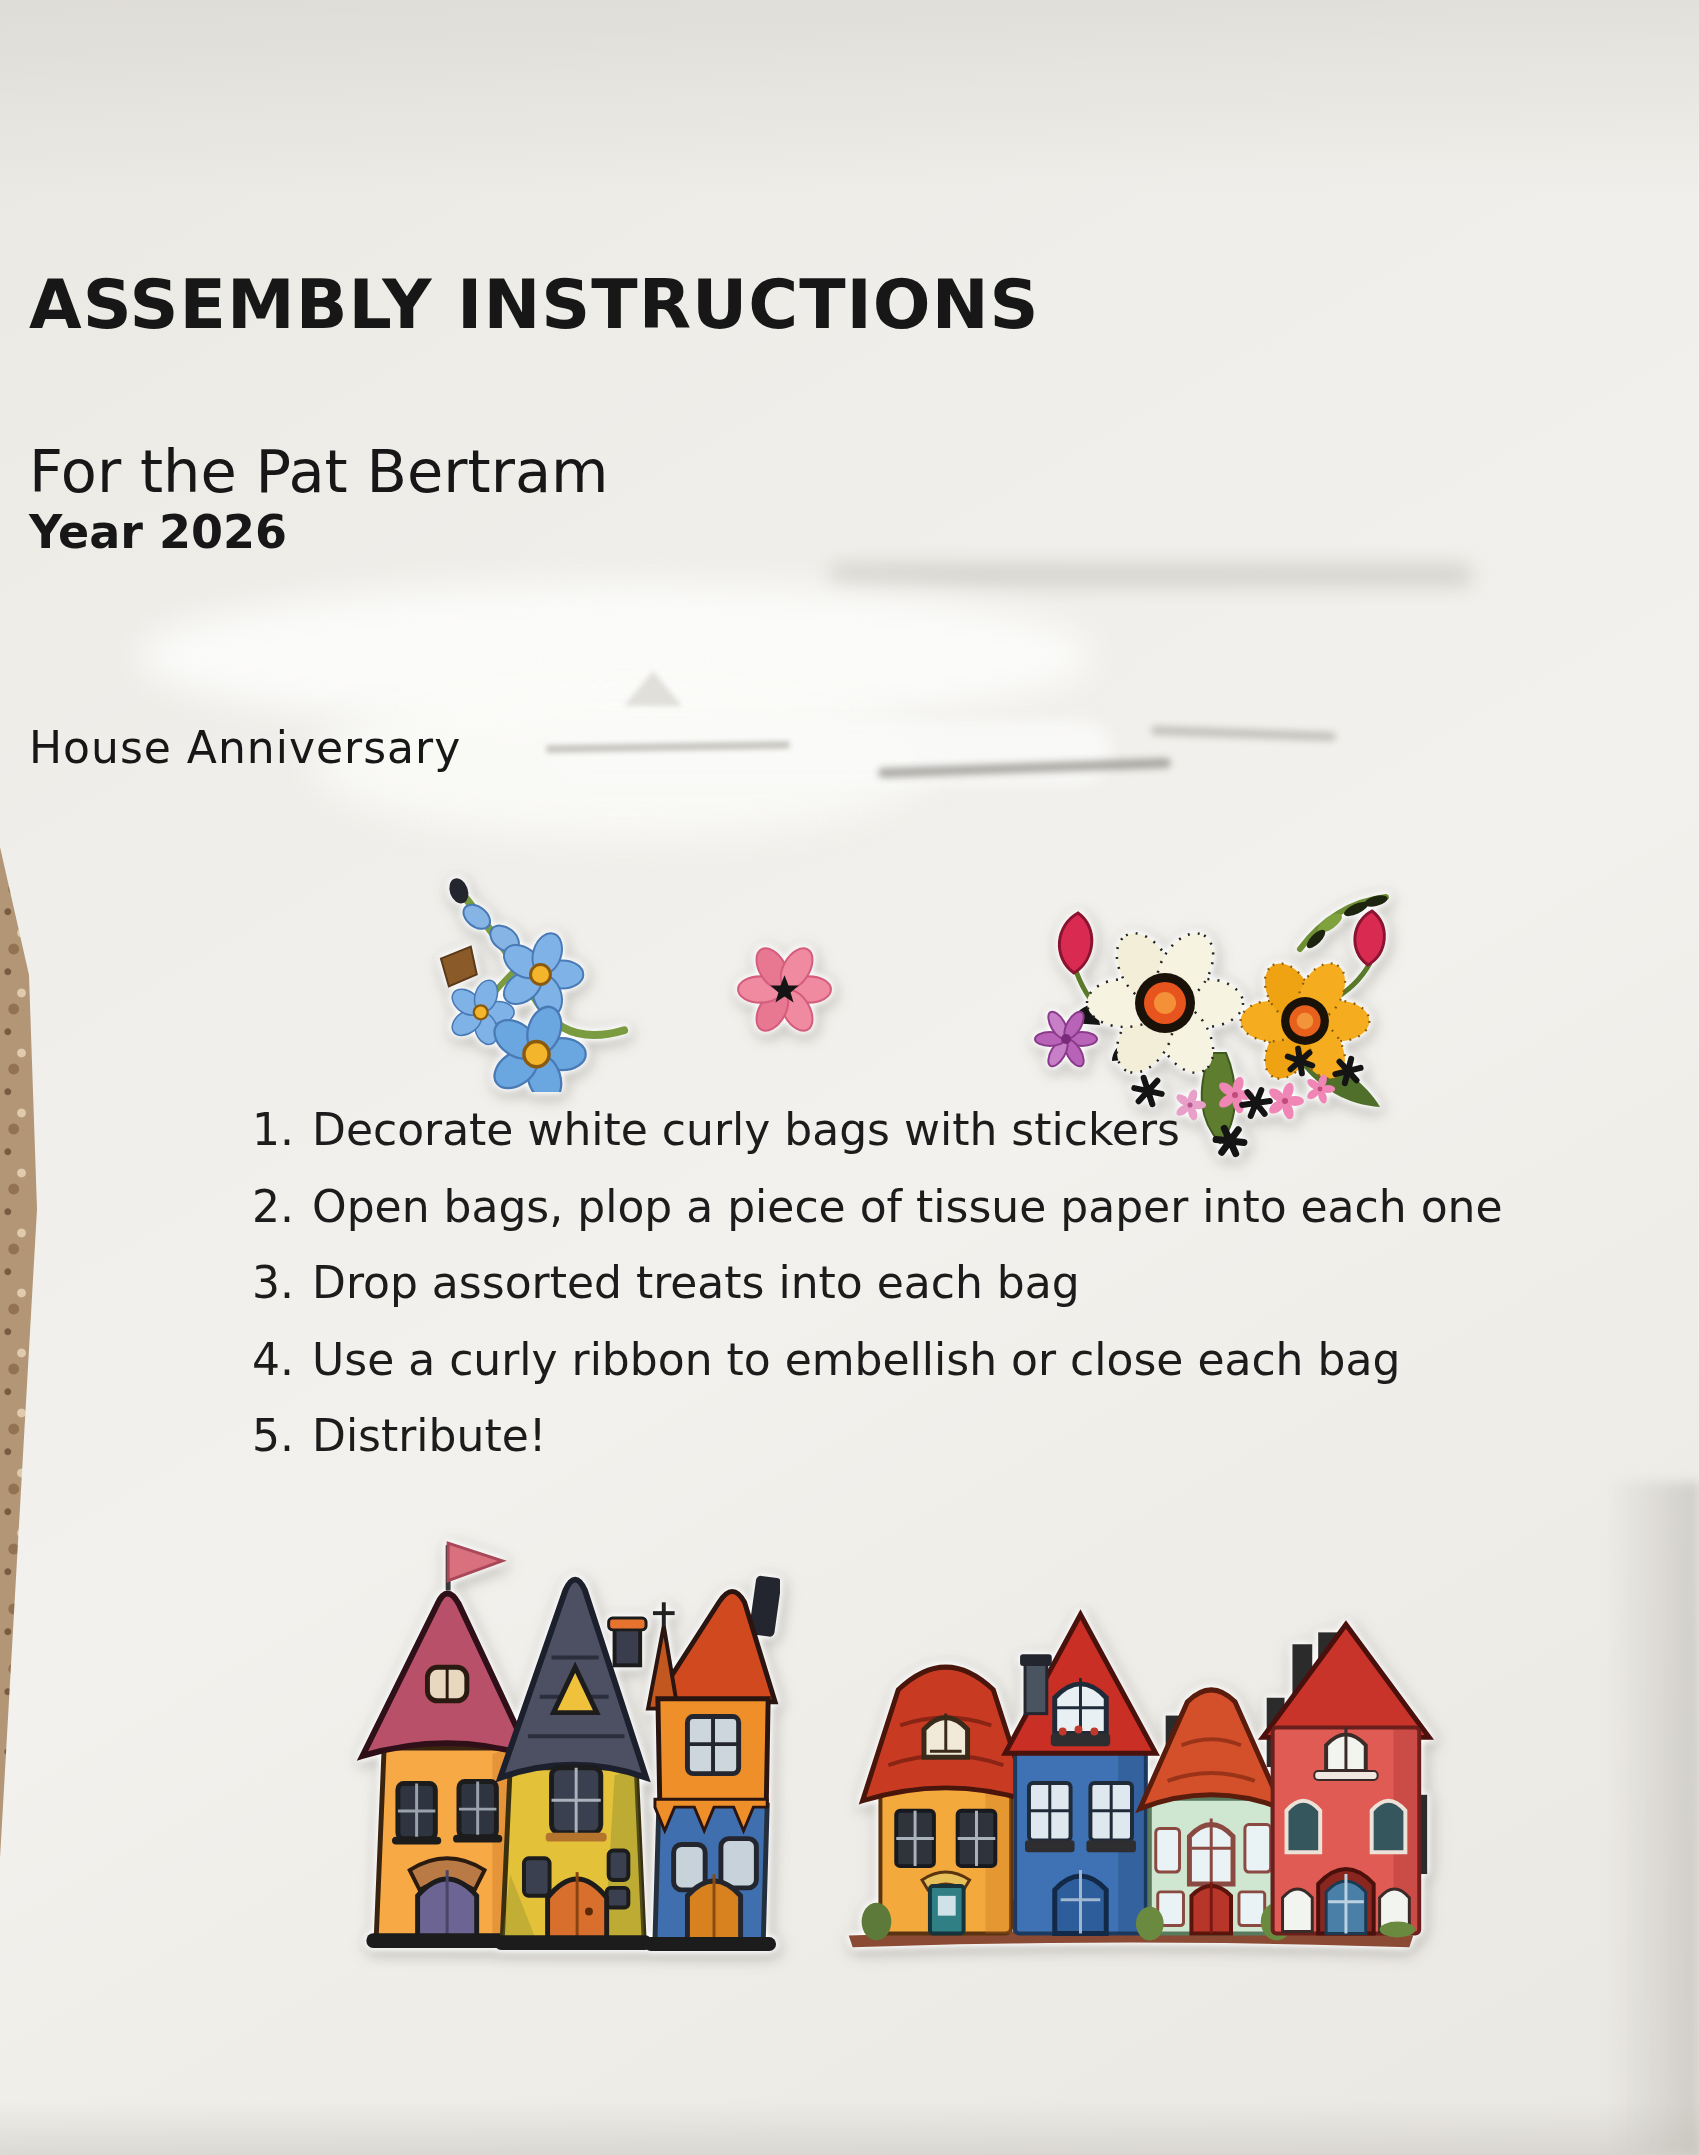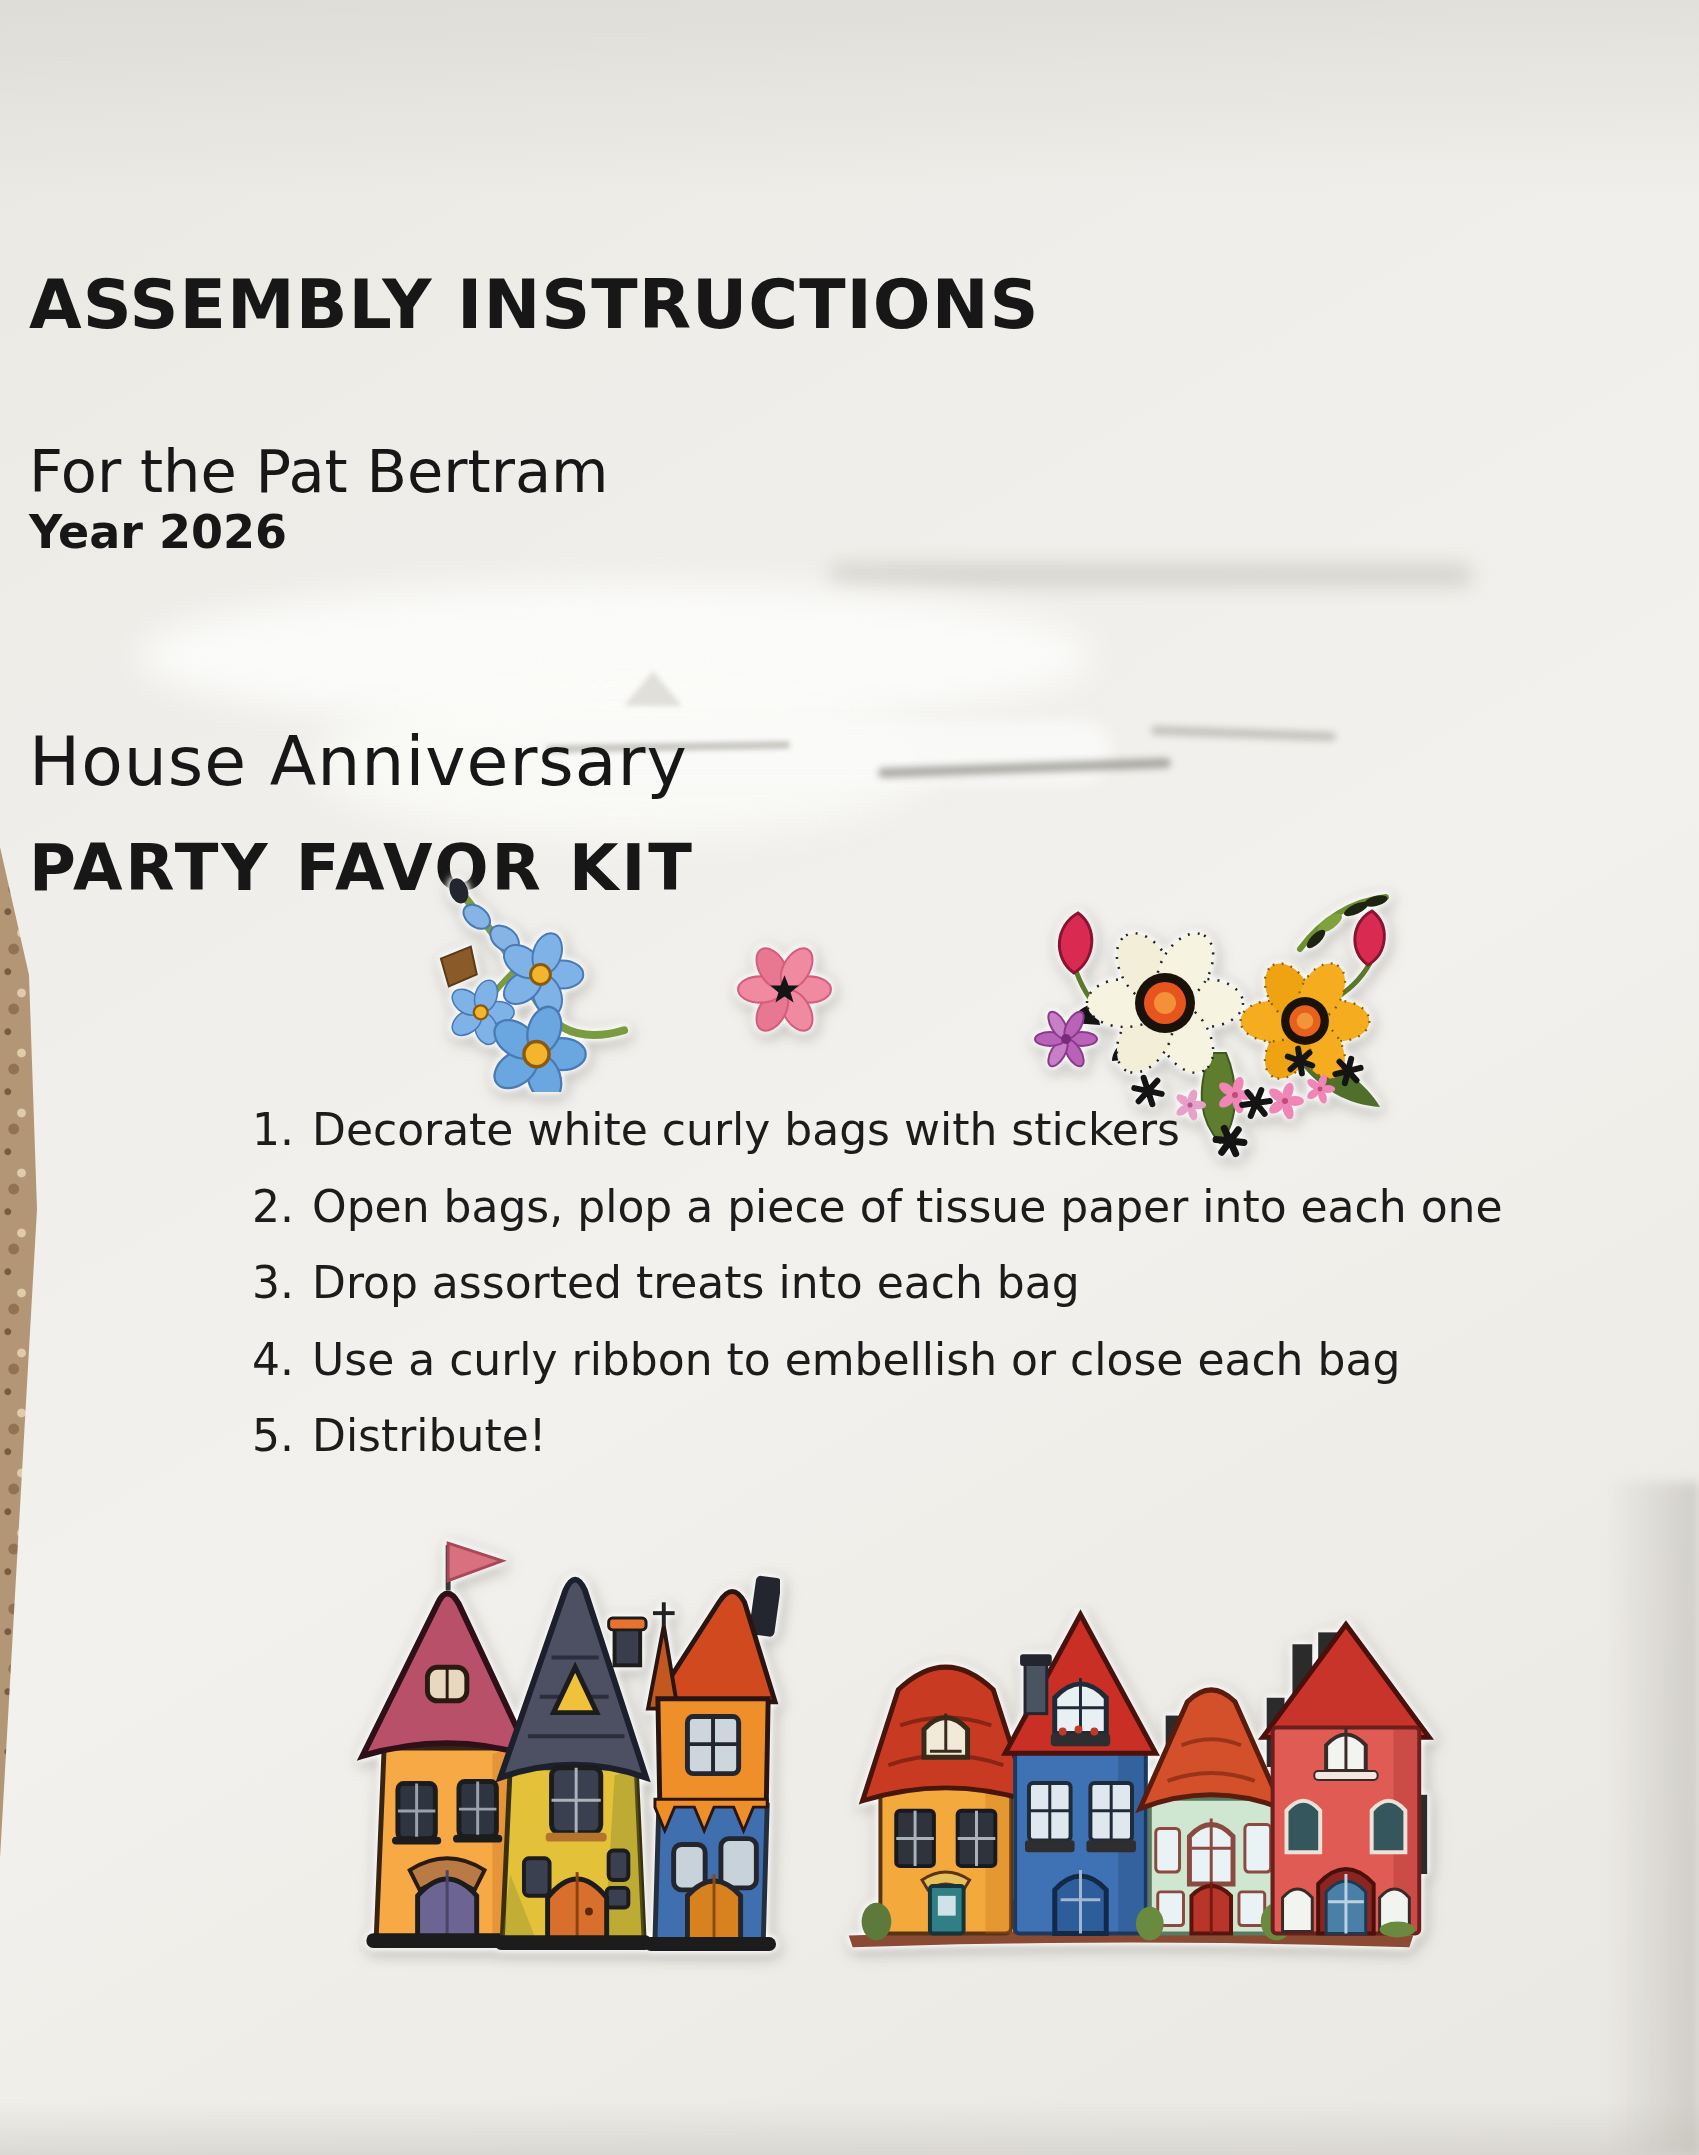--- a/index.html
+++ b/index.html
@@ -36,21 +36,21 @@
   .smudge-a{left:878px;top:763px;width:293px;height:9.8px;background:rgba(120,118,112,.6);filter:blur(3.9px);transform:rotate(-2deg);}
   .smudge-b{left:546px;top:743px;width:244px;height:7.8px;background:rgba(160,158,150,.55);filter:blur(2.9px);transform:rotate(-1deg);}
   .smudge-c{left:1151px;top:729px;width:185px;height:8.8px;background:rgba(150,148,142,.5);filter:blur(3.9px);transform:rotate(2deg);}
   .ghost-house{position:absolute;left:624px;top:671px;width:0;height:0;
     border-left:29px solid transparent;border-right:29px solid transparent;
     border-bottom:35px solid rgba(203,201,193,.55);filter:blur(2.9px);}
   .tline{position:absolute;left:29px;width:1671px;text-align:left;color:#171717;white-space:nowrap;}
   .t-title{top:265px;font-size:68px;font-weight:700;letter-spacing:1px;}
   .t-sub1{top:390px;font-size:59px;font-weight:400;margin-top:47px;}
   .t-sub2{top:505px;font-size:46px;font-weight:700;}
-  .t-house{top:722px;font-size:68px;font-weight:400;letter-spacing:1px;}
+  .t-house{top:722px;font-size:44px;font-weight:400;letter-spacing:1px;}
   .t-kit{top:831px;font-size:64px;font-weight:700;letter-spacing:2.9px;}
   .steps{position:absolute;left:252px;top:1100px;width:1297px;}
   .step{display:flex;font-size:44px;line-height:59px;color:#1c1c1c;margin-bottom:17.6px;}
   .step .num{width:60px;flex:0 0 60px;}
   .sticker{position:absolute;
     filter:drop-shadow(0 0 3.9px #ffffff) drop-shadow(0 0 3.9px #ffffff) drop-shadow(2.9px 4.9px 6.8px rgba(60,55,45,.3));}
   .s-sprig{left:419px;top:863px;width:229px;height:229px;}
   .s-blossom{left:729px;top:934px;width:111px;height:111px;}
   .s-bouquet{left:1000px;top:853px;width:410px;height:310px;}
   .s-towers{left:327px;top:1517px;width:453px;height:468px;}
@@ -70,21 +70,20 @@
   <div class="whiteout-c"></div>
   <div class="ghost-house"></div>
   <div class="smudge smudge-a"></div>
   <div class="smudge smudge-b"></div>
   <div class="smudge smudge-c"></div>
 
   <div class="tline t-title">ASSEMBLY INSTRUCTIONS</div>
   <div class="tline t-sub1">For the Pat Bertram</div>
   <div class="tline t-sub2">Year 2026</div>
   <div class="tline t-house">House Anniversary</div>
-  <div class="tline t-kit">PARTY FAVOR KIT</div>
 
   <svg class="sticker s-sprig" viewBox="0 0 230 230">
     <path d="M46,34 C66,60 92,92 112,128 C128,158 152,184 206,168" stroke="#7a9b3f" stroke-width="8" fill="none" stroke-linecap="round"></path>
     <path d="M96,108 C80,124 70,136 64,146" stroke="#7a9b3f" stroke-width="6" fill="none" stroke-linecap="round"></path>
     <ellipse cx="40" cy="28" rx="9" ry="13" transform="rotate(-20 40 28)" fill="#23262f"></ellipse>
     <ellipse cx="58" cy="54" rx="15" ry="10" transform="rotate(38 58 54)" fill="#86b4e4" stroke="#4a7ab5" stroke-width="2"></ellipse>
     <ellipse cx="86" cy="76" rx="16" ry="11" transform="rotate(38 86 76)" fill="#86b4e4" stroke="#4a7ab5" stroke-width="2"></ellipse>
     <path d="M22,96 L52,84 L58,112 L30,124 Z" fill="#8a5a28" stroke="#5a3a18" stroke-width="2"></path>
     <g transform="translate(122,112)">
       <ellipse cx="22" cy="0" rx="21" ry="14" fill="#7fb2e6" stroke="#4a7ab5" stroke-width="2"></ellipse>

